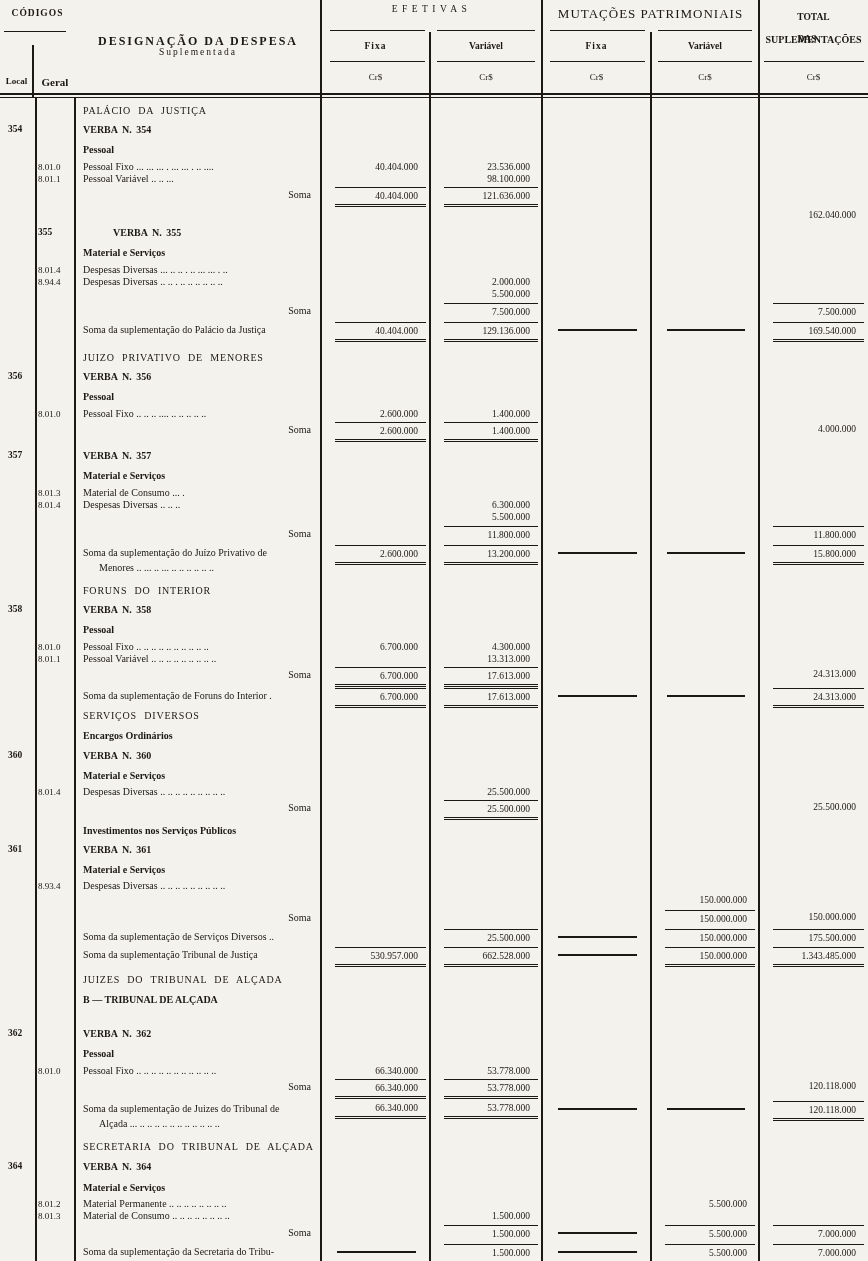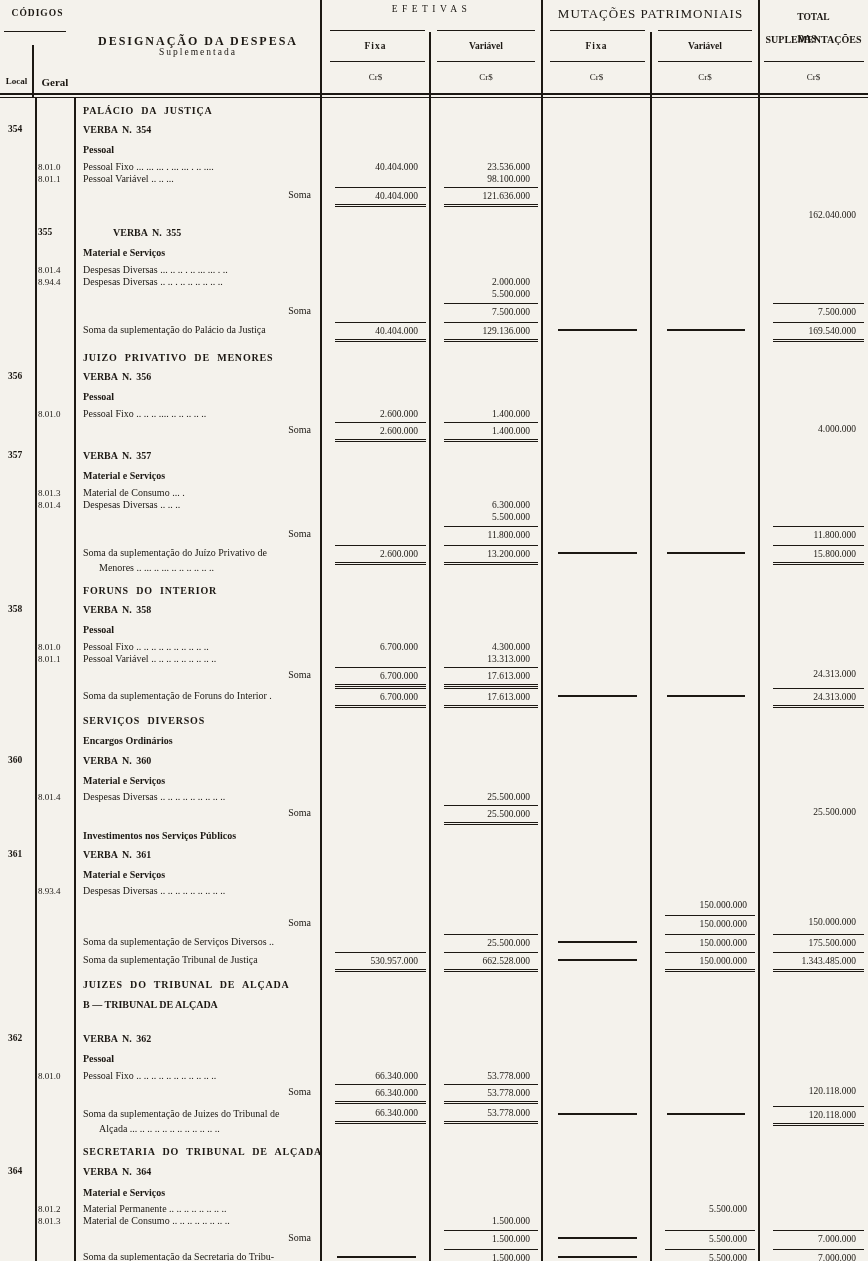--- a/index.html
+++ b/index.html
@@ -28,21 +28,21 @@
   .row{
     display:grid;
     grid-template-columns:36px 39px 246px 109px 112px 109px 108px 109px;
     min-height:15px;line-height:15px;font-size:10px;
   }
   .row.item,.row.amounts{min-height:12px;line-height:12px;}
   .cell{overflow:hidden;}
   .cl{padding-left:8px;font-size:9.5px;font-weight:bold;}
   .cg{padding-left:2px;font-size:9px;}
   .clb{padding-left:8px;white-space:nowrap;}
-  .section .clb .lbl{font-weight:bold;letter-spacing:0.8px;word-spacing:4px;}
+  .section .clb .lbl{font-weight:normal;letter-spacing:0.8px;word-spacing:4px;}
   .verba .clb .lbl{font-weight:bold;word-spacing:2px;}
   .sub .clb .lbl{font-weight:bold;}
   .lb2{display:block;padding-left:16px;white-space:nowrap;}
   .rlbl{display:block;text-align:right;padding-right:10px;}
   .amt{display:block;margin-left:14px;margin-right:4px;text-align:right;padding-right:8px;font-size:9.5px;white-space:nowrap;}
   .amt.rt{border-top:1px solid var(--ink);padding-top:1px;}
   .amt.rb{border-bottom:3px double var(--ink);}
   .amt.rd{height:0;border-top:2px solid var(--ink);margin-top:7px;margin-left:16px;margin-right:14px;padding:0;}
   .bodylines .vline{top:97px;height:1164px;}
 </style>
@@ -524,21 +524,21 @@
         <div class="cell ">
           <span class="amt rd"></span>
         </div>
         <div class="cell ">
           <span class="amt rd"></span>
         </div>
         <div class="cell ">
           <span class="amt rt rb">24.313.000</span>
         </div>
       </div>
-      <div class="row section" style="margin-top: 5px;">
+      <div class="row section" style="">
         <div class="cell cl"></div>
         <div class="cell cg"></div>
         <div class="cell clb"><span class="lbl">SERVIÇOS DIVERSOS</span></div>
         <div class="cell "></div>
         <div class="cell "></div>
         <div class="cell "></div>
         <div class="cell "></div>
         <div class="cell "></div>
       </div>
       <div class="row sub" style="margin-top: 5px;">

